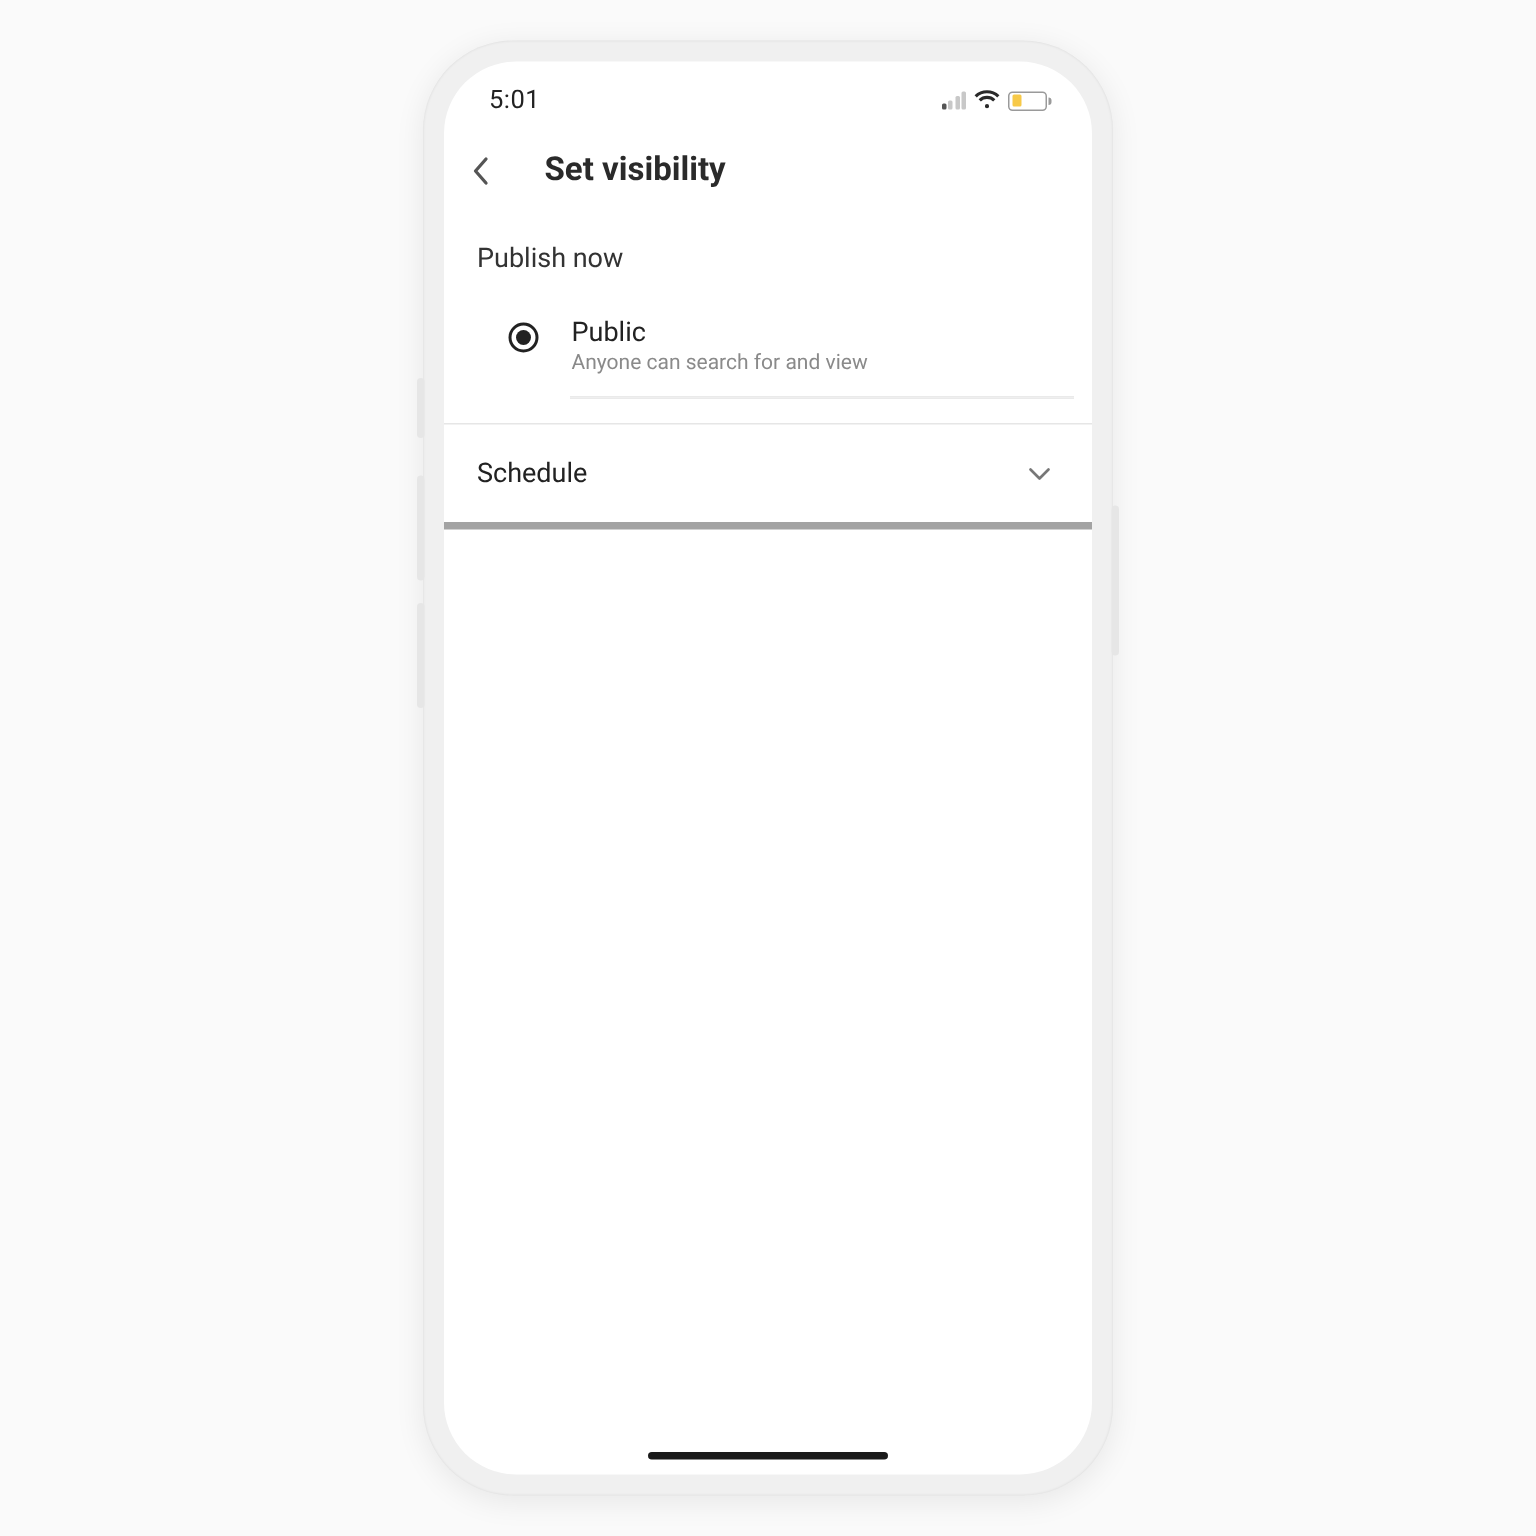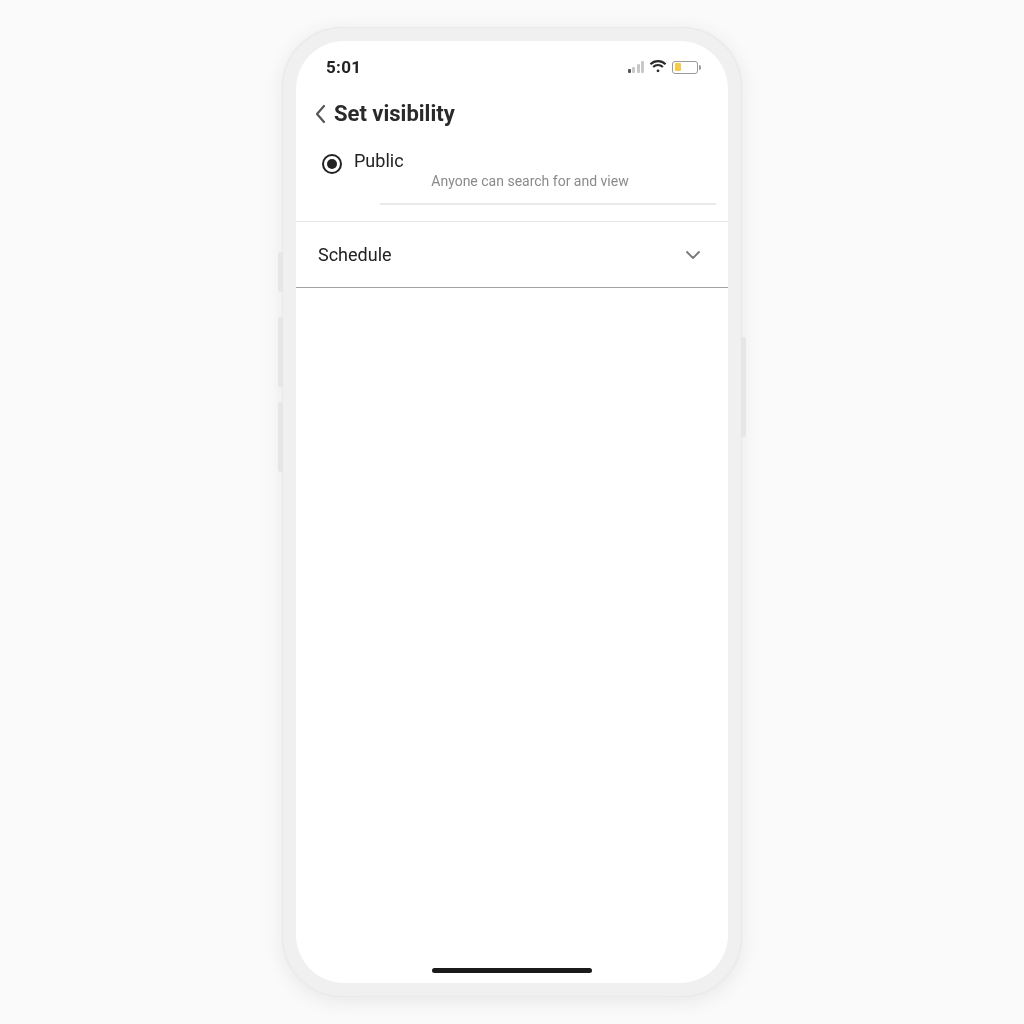--- a/index.html
+++ b/index.html
@@ -43,21 +43,21 @@
     .status-bar {
       height: 40px;
       display: flex;
       align-items: center;
       justify-content: space-between;
       padding: 0 30px;
       margin-top: 6px;
     }
     .status-time {
       font-size: 17px;
-      font-weight: 700;
+      font-weight: 400;
       color: #222;
       letter-spacing: 0.3px;
     }
     .status-icons {
       display: flex;
       align-items: center;
       gap: 5px;
     }
     .signal-bars {
       display: flex;
@@ -97,21 +97,21 @@
     }
     .battery-fill {
       width: 30%;
       height: 100%;
       background: #f7c948;
       border-radius: 1px;
     }
     .header {
       display: flex;
       align-items: center;
-      gap: 0;
+      gap: 29px;
       padding: 14px 18px 10px 18px;
     }
     .back-btn {
       width: 20px;
       height: 24px;
       display: flex;
       align-items: center;
       cursor: pointer;
     }
     .page-title {
@@ -120,22 +120,22 @@
       color: #2a2a2a;
     }
     .section-label {
       font-size: 18px;
       color: #333;
       padding: 26px 22px 14px 22px;
     }
     .option-row {
       display: flex;
       align-items: flex-start;
-      gap: 12px;
-      padding: 14px 22px 14px 26px;
+      gap: 22px;
+      padding: 14px 22px 14px 43px;
       cursor: pointer;
     }
     .radio {
       width: 20px;
       height: 20px;
       border: 2px solid #9a9a9a;
       border-radius: 50%;
       flex-shrink: 0;
       margin-top: 4px;
       display: flex;
@@ -154,39 +154,38 @@
     }
     .option-text { flex: 1; }
     .option-title {
       font-size: 18px;
       color: #222;
       margin-bottom: 2px;
     }
     .option-desc {
       font-size: 14px;
       color: #8a8a8a;
-      text-align: center;
     }
     .option-divider {
       height: 1px;
       background: #eaeaea;
       margin-left: 84px;
       margin-right: 12px;
     }
     .section-divider {
       height: 1px;
       background: #e6e6e6;
       margin-top: 16px;
     }
     .schedule-row {
       display: flex;
       align-items: center;
       justify-content: space-between;
       padding: 22px 26px 22px 22px;
-      border-bottom: 1px solid #a3a3a3;
+      border-bottom: 5px solid #a3a3a3;
       cursor: pointer;
     }
     .schedule-label {
       font-size: 18px;
       color: #222;
     }
     .chevron-down svg { display:block; }
     .home-indicator {
       position: absolute;
       bottom: 10px;
@@ -231,20 +230,21 @@
 
     <div class="header">
       <div class="back-btn">
         <svg width="12" height="20" viewBox="0 0 12 20">
           <path d="M10 2 L3 10 L10 18" stroke="#555" stroke-width="2.2" fill="none" stroke-linecap="round" stroke-linejoin="round"></path>
         </svg>
       </div>
       <div class="page-title">Set visibility</div>
     </div>
 
+    <div class="section-label">Publish now</div>
 
     <div class="option-row">
       <div class="radio selected"></div>
       <div class="option-text">
         <div class="option-title">Public</div>
         <div class="option-desc">Anyone can search for and view</div>
       </div>
     </div>
     <div class="option-divider"></div>
 

